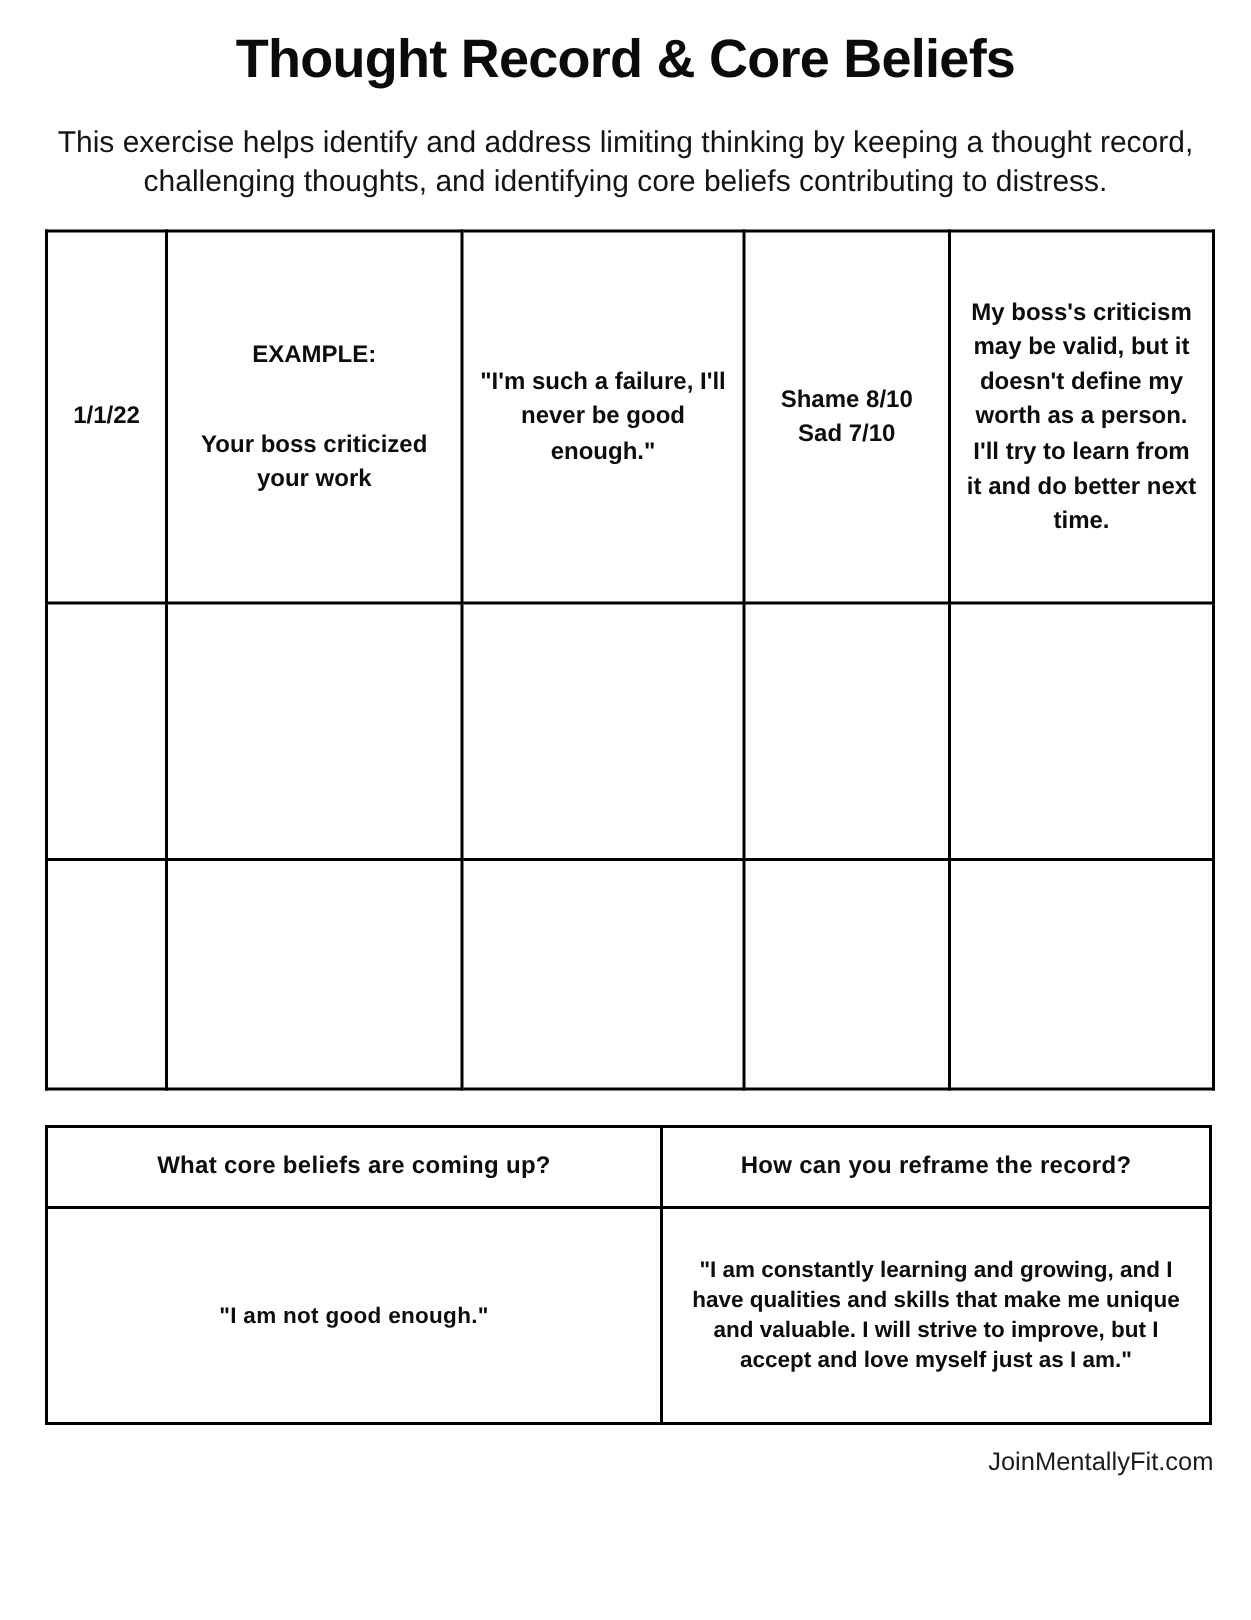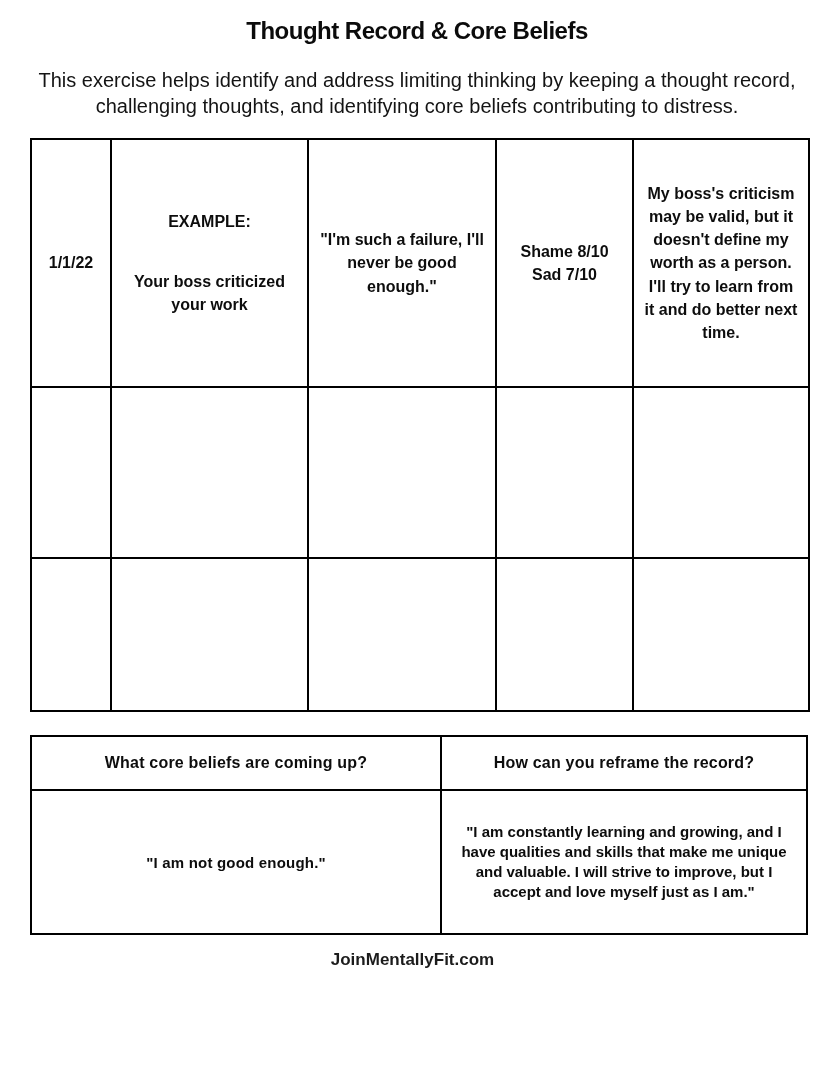--- a/index.html
+++ b/index.html
@@ -11,21 +11,21 @@
     color: #111111;
     font-family: "Liberation Sans", sans-serif;
     overflow: hidden;
   }
   .page { width: 834px; height: 1080px; position: relative; }
 
   .page-title {
     margin: 0;
     padding-top: 16px;
     text-align: center;
-    font-size: 24px;
+    font-size: 36px;
     line-height: 1.25;
     font-weight: 800;
     letter-spacing: -0.5px;
     color: #0b0b0b;
   }
   .page-subtitle {
     margin: 21px auto 0;
     width: 806px;
     text-align: center;
     font-size: 20px;
@@ -66,23 +66,23 @@
   
   .beliefs-table { margin: 23px 0 0 30px; width: 776px; }
   .beliefs-table th { height: 54px; font-size: 16px; letter-spacing: 0.2px; }
   .beliefs-table td { height: 144px; }
   .cell-core-belief { font-size: 15px; letter-spacing: 0.2px; }
   .cell-reframed-belief { font-size: 15px; line-height: 1.35; padding: 0 10px; }
 
   .page-footer {
     margin-top: 15px;
     padding-right: 25px;
-    text-align: center;
+    text-align: right;
     font-size: 17px;
-    font-weight: 700;
+    font-weight: 400;
     color: #1c1c1c;
     padding-left: 16px;
   }
 </style>
 </head>
 <body>
 
 <div class="page">
 
   <h1 class="page-title">Thought Record &amp; Core Beliefs</h1>

